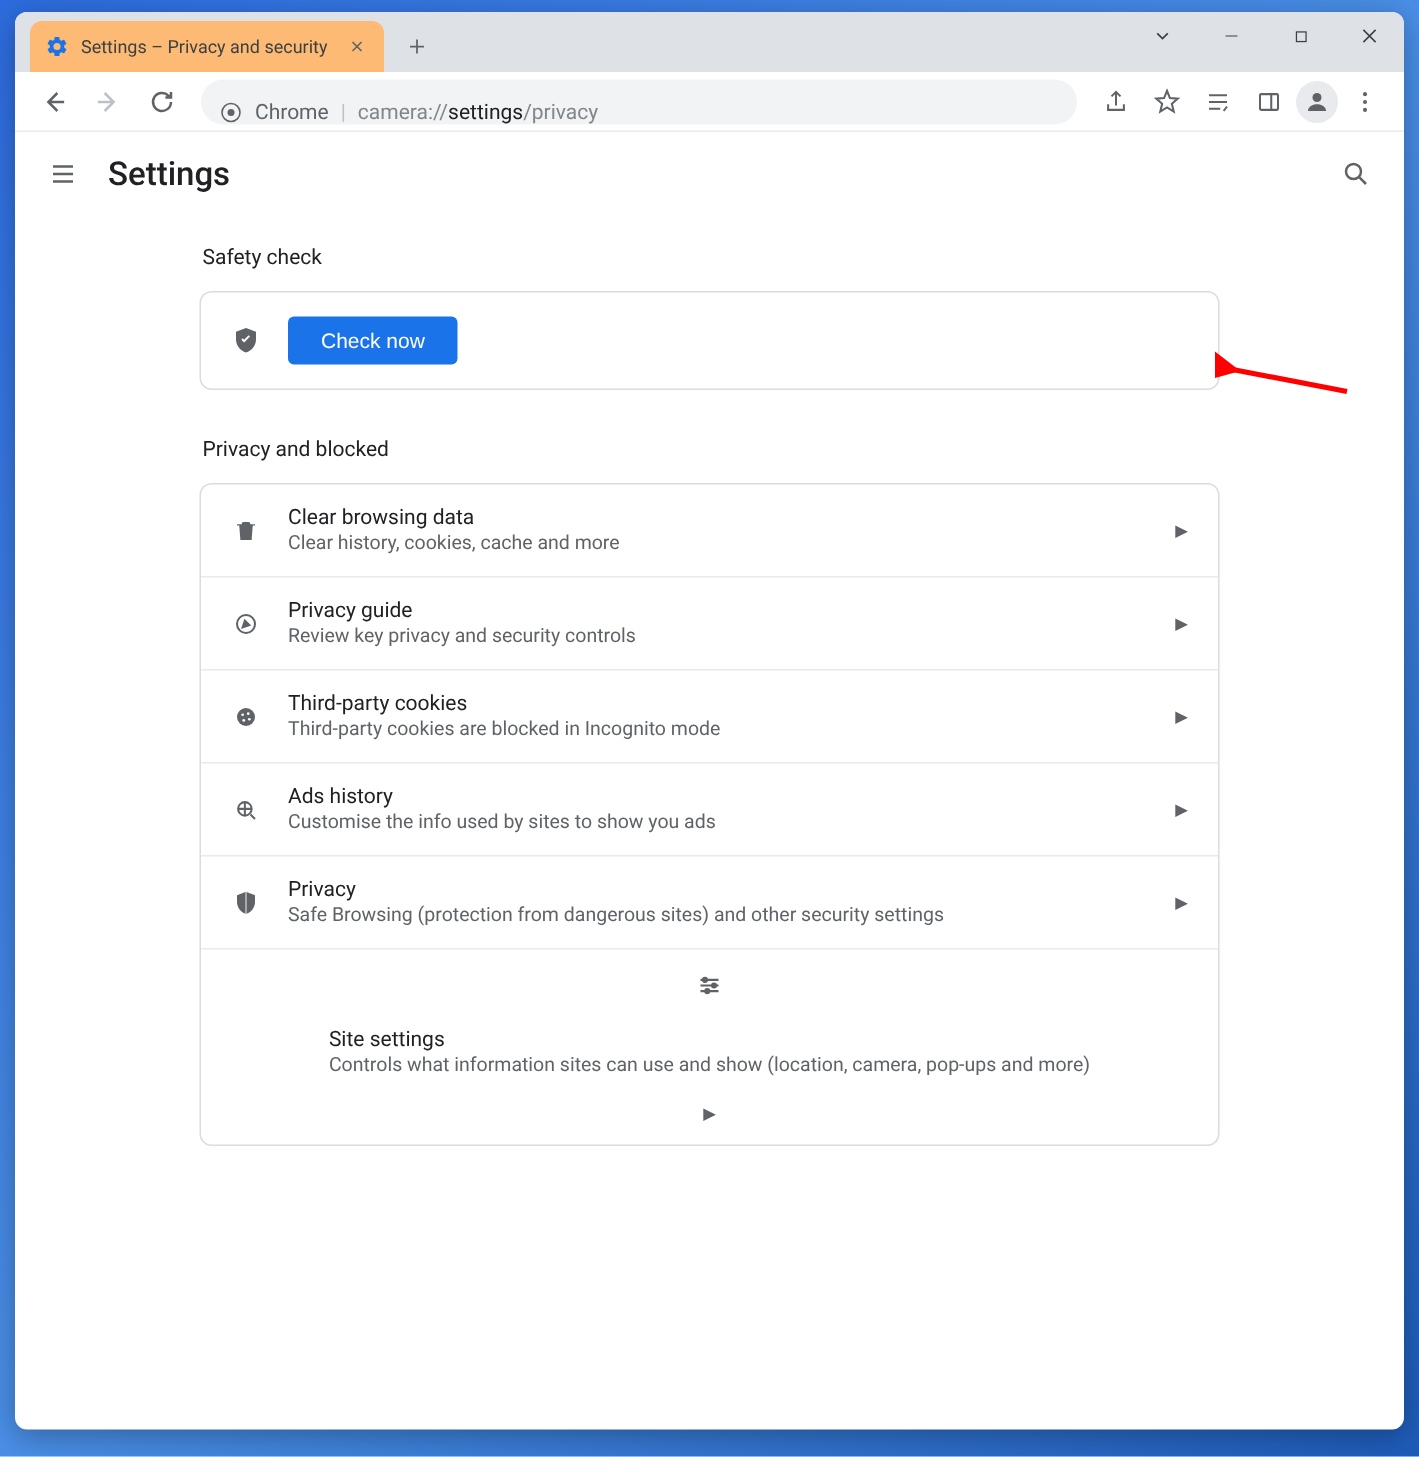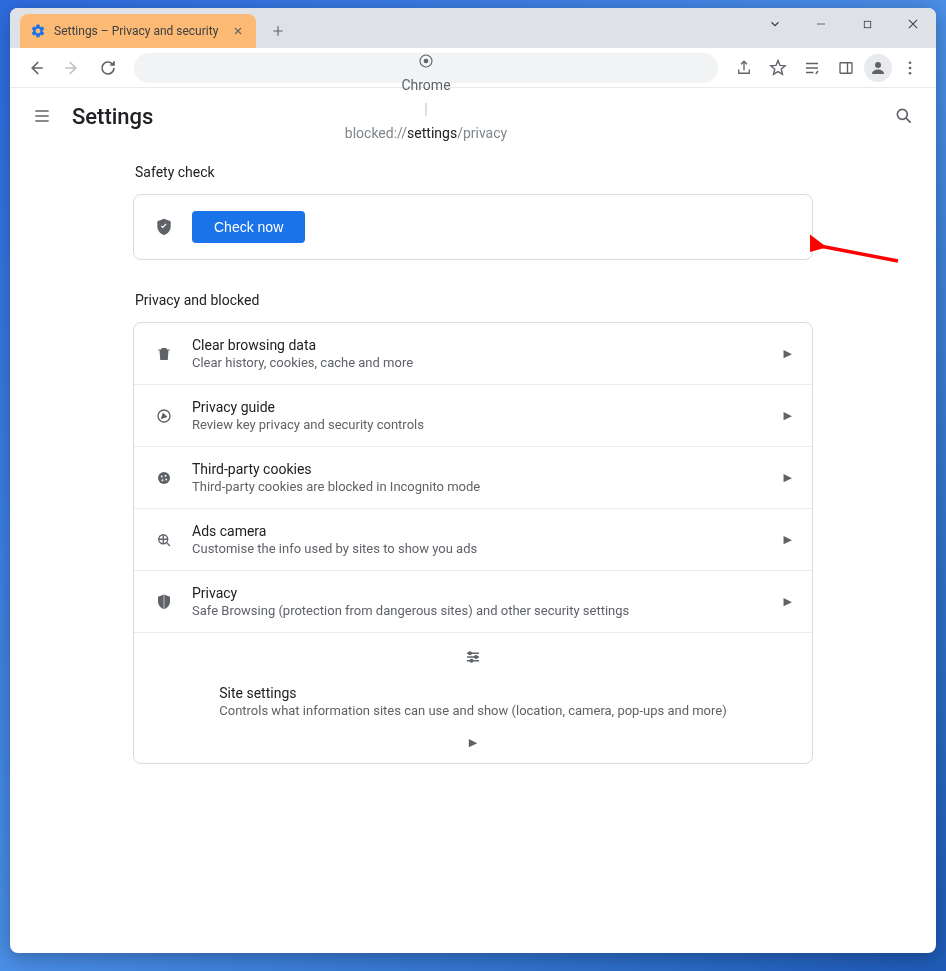--- a/index.html
+++ b/index.html
@@ -119,25 +119,24 @@
       border-radius: 50%;
       color: #5f6368;
     }
     .nav-btn.disabled { color: #bdc1c6; }
     .omnibox {
       flex-grow: 1;
       height: 30px;
       background: #f1f3f4;
       border-radius: 15px;
       display: flex;
-      align-items: center;
+      align-items: flex-end;
       padding: 0 12px;
       gap: 8px;
       margin: 0 6px;
-      flex-direction: column;
     }
     .chrome-icon {
       width: 16px;
       height: 16px;
       color: #5f6368;
     }
     .omnibox-chrome-label {
       font-size: 14px;
       color: #5f6368;
     }
@@ -345,21 +344,21 @@
     <div class="omnibox">
       <span class="chrome-icon">
         <svg viewBox="0 0 24 24" width="16" height="16" fill="#5f6368">
             <circle cx="12" cy="12" r="9" fill="none" stroke="#5f6368" stroke-width="1.6"></circle>
             <circle cx="12" cy="12" r="3.5"></circle>
           </svg>
       </span>
       <span class="omnibox-chrome-label">Chrome</span>
       <span class="omnibox-divider">|</span>
       <span class="omnibox-url">
-        <span class="url-gray">blocked://</span><span class="url-dark">settings</span><span class="url-gray">/privacy</span>
+        <span class="url-gray">camera://</span><span class="url-dark">settings</span><span class="url-gray">/privacy</span>
       </span>
     </div>
     <div class="toolbar-right">
       <div class="nav-btn">
         <svg viewBox="0 0 24 24" width="18" height="18" stroke="#5f6368" stroke-width="1.8" fill="none">
             <path d="M12 3v12M8 7l4-4 4 4M5 14v5h14v-5"></path>
           </svg>
       </div>
       <div class="nav-btn">
         <svg viewBox="0 0 24 24" width="18" height="18" stroke="#5f6368" stroke-width="1.8" fill="none">
@@ -472,21 +471,21 @@
         </div>
 
         <div class="list-row">
           <span class="row-icon">
             <svg viewBox="0 0 24 24" width="18" height="18" fill="none" stroke="#5f6368" stroke-width="1.8">
                 <circle cx="11" cy="11" r="6"></circle>
                 <path d="M11 5v12M5 11h12M20 20l-4-4"></path>
               </svg>
           </span>
           <div class="row-text">
-            <div class="row-title-t">Ads camera</div>
+            <div class="row-title-t">Ads history</div>
             <div class="row-sub">Customise the info used by sites to show you ads</div>
           </div>
           <span class="chevron">▶</span>
         </div>
 
         <div class="list-row">
           <span class="row-icon">
             <svg viewBox="0 0 24 24" width="18" height="18" fill="#5f6368">
                 <path d="M12 2l8 3v6c0 5-3.4 9.3-8 10.5C7.4 20.3 4 16 4 11V5l8-3z"></path>
                 <path d="M12 2v19.5" stroke="#fff" stroke-width="0.8"></path>

